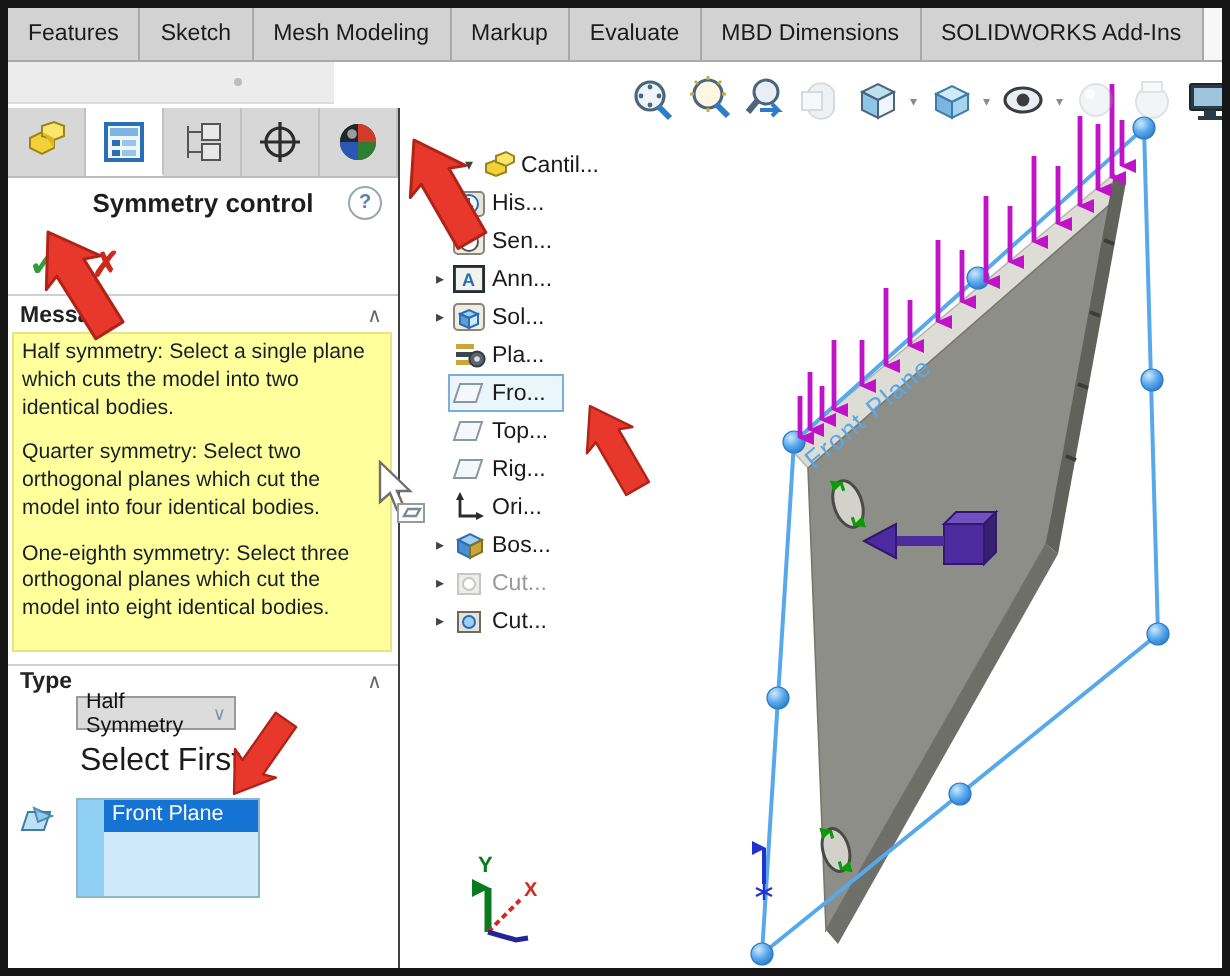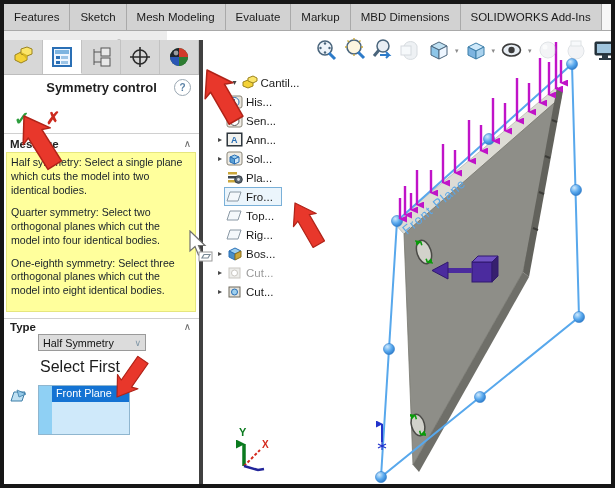--- a/index.html
+++ b/index.html
@@ -5,33 +5,33 @@
   html,body{margin:0;padding:0;background:#fff;font-family:"Liberation Sans",sans-serif;}
   .frame{position:relative;width:615px;height:488px;box-sizing:border-box;border:4px solid #161616;overflow:hidden;background:#fff;}
   
   .tabbar{position:absolute;left:0;top:0;right:0;height:26px;background:#d2d2d2;border-bottom:1px solid #a9a9a9;display:flex;align-items:stretch;}
   .tab{display:flex;align-items:center;padding:0 10px;font-size:11.5px;color:#1b1b1b;border-right:1px solid #a9a9a9;white-space:nowrap;cursor:default;}
   .tab.active{background:#f7f7f7;font-weight:bold;border-right:none;}
   
   .substrip{position:absolute;left:0;top:27px;width:163px;height:20px;background:#ececec;border-bottom:1px solid #dcdcdc;}
   .substrip .dot{position:absolute;left:113px;top:8px;width:4px;height:4px;border-radius:50%;background:#bdbdbd;}
   
-  .panel{position:absolute;left:0;top:36px;width:195px;bottom:0;background:#fff;border-right:4px solid #404040;}
+  .panel{position:absolute;left:0;top:50px;width:195px;bottom:0;background:#fff;border-right:1px solid #404040;}
   .pm-tabs{position:absolute;left:0;top:0;width:100%;height:34px;display:flex;background:#d7d7d7;border-bottom:1px solid #bdbdbd;}
   .pm-tab{flex:1;display:flex;align-items:center;justify-content:center;border-right:1px solid #c2c2c2;}
   .pm-tab.sel{background:#fff;border-bottom:1px solid #fff;}
   .pm-title{position:absolute;left:0;top:40px;width:100%;text-align:center;font-size:13px;font-weight:bold;color:#1d1d1d;}
   .help-circle{position:absolute;right:8px;top:39px;width:15px;height:15px;border-radius:50%;border:1.5px solid #9aa7b2;color:#5b82a6;font-size:10px;font-weight:bold;text-align:center;line-height:15px;}
   .okrow{position:absolute;left:10px;top:66px;height:24px;display:flex;gap:16px;align-items:center;}
   .divline{position:absolute;left:0;top:93px;width:100%;border-top:1px solid #d0d0d0;}
   .sec-head{position:absolute;left:0;width:100%;height:16px;font-size:11.5px;font-weight:bold;color:#222;padding:2px 0 0 6px;box-sizing:border-box;}
   .sec-head .chev{position:absolute;right:8px;top:2px;color:#666;font-size:10px;font-weight:normal;}
   .msgbox{position:absolute;left:2px;top:112px;width:190px;height:160px;background:#ffff9c;border:1px solid #e6e67e;box-sizing:border-box;padding:3px 4px;font-size:10.6px;line-height:1.3;color:#17202a;}
   .msgbox p{margin:0 0 9px 0;}
-  .dropdown{position:absolute;left:34px;top:294px;width:108px;height:17px;background:#dcdcdc;border:1px solid #9a9a9a;font-size:10.8px;color:#111;display:flex;align-items:center;padding:0 4px;box-sizing:border-box;justify-content:space-between;text-align:right;}
+  .dropdown{position:absolute;left:34px;top:294px;width:80px;height:17px;background:#dcdcdc;border:1px solid #9a9a9a;font-size:10.8px;color:#111;display:flex;align-items:center;padding:0 4px;box-sizing:border-box;justify-content:space-between;}
   .dropdown .chev{color:#7f96a6;font-size:9px;}
   .sel-label{position:absolute;left:36px;top:316px;width:120px;font-size:16px;color:#1c1c1c;line-height:1.35;}
   .listbox{position:absolute;left:34px;top:345px;width:92px;height:50px;background:#cfe9fa;border:1px solid #8fb6cf;box-sizing:border-box;}
   .listbox .band{position:absolute;left:0;top:0;width:13px;height:100%;background:#8fd0f4;}
   .listbox .selrow{position:absolute;left:13px;top:0;right:0;height:16px;background:#1473d3;color:#fff;font-size:10.8px;padding:1px 0 0 4px;box-sizing:border-box;white-space:nowrap;overflow:hidden;}
   .plane-ic{position:absolute;left:6px;top:349px;}
   
   .tree{position:absolute;left:204px;top:63px;width:110px;padding-top:6px;font-size:11.5px;color:#1b1b1b;}
   .trow{position:relative;height:19px;display:flex;align-items:center;}
   .trow .exp{width:12px;font-size:8px;color:#444;text-align:center;flex:0 0 12px;}
@@ -51,22 +51,22 @@
 </style>
 </head>
 <body>
 
 <div class="frame">
 
   <div class="tabbar">
     <div class="tab">Features</div>
     <div class="tab">Sketch</div>
     <div class="tab">Mesh Modeling</div>
+    <div class="tab">Markup</div>
     <div class="tab">Evaluate</div>
-    <div class="tab">Markup</div>
     <div class="tab">MBD Dimensions</div>
     <div class="tab">SOLIDWORKS Add-Ins</div>
     <div class="tab active">Simulation</div>
   </div>
   <div class="substrip">
       <div class="dot"></div>
     </div>
 
   <div class="panel">
     <div class="pm-tabs">
@@ -391,20 +391,29 @@
       <span class="lbl">Top...</span>
     </div>
     <div class="trow" style="margin-left:6px;">
       <span class="exp"></span>
       <svg class="tic" viewBox="0 0 17 15">
         <polygon points="4,3 15,3 12,12 1,12" fill="#f4f8fb" stroke="#8a98a4"></polygon>
       </svg>
       <span class="lbl">Rig...</span>
     </div>
     <div class="trow" style="margin-left:6px;">
+      <span class="exp"></span>
+      <svg class="tic" viewBox="0 0 17 15">
+        <path d="M4 2 v10 h10" stroke="#2b2b2b" stroke-width="1.4" fill="none"></path>
+        <polygon points="4,0 2,4 6,4" fill="#2b2b2b"></polygon>
+        <polygon points="16,12 12,10 12,14" fill="#2b2b2b"></polygon>
+      </svg>
+      <span class="lbl">Ori...</span>
+    </div>
+    <div class="trow" style="margin-left:6px;">
       <span class="exp">▸</span>
       <svg class="tic" viewBox="0 0 17 15">
         <polygon points="3,5 9,2 15,5 9,8" fill="#9fd0ee" stroke="#2a6fb5"></polygon>
         <polygon points="3,5 9,8 9,14 3,11" fill="#4a8fc8" stroke="#2a6fb5"></polygon>
         <polygon points="15,5 9,8 9,14 15,11" fill="#caa63a" stroke="#8a6f1d"></polygon>
       </svg>
       <span class="lbl">Bos...</span>
     </div>
     <div class="trow gray" style="margin-left:6px;">
       <span class="exp">▸</span>

